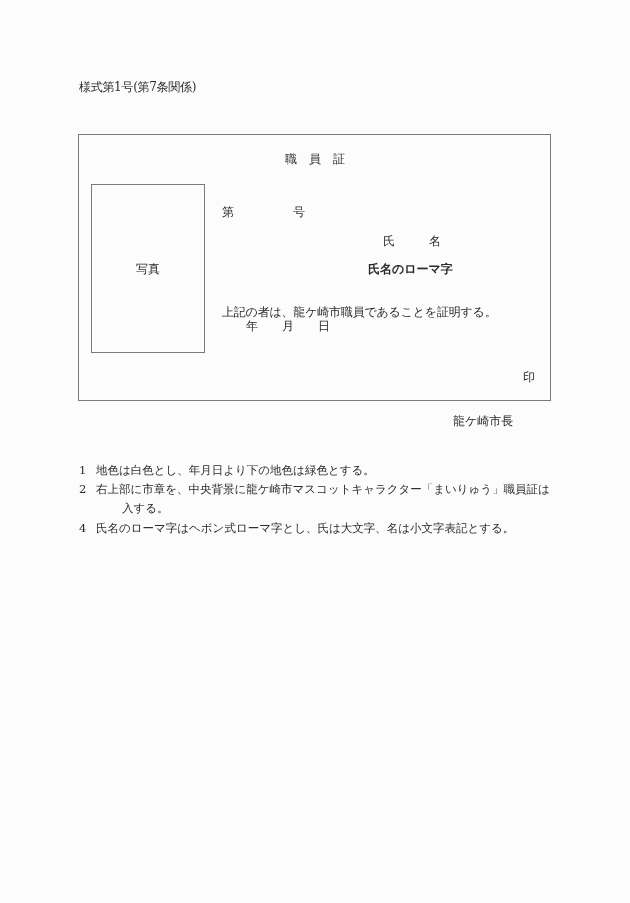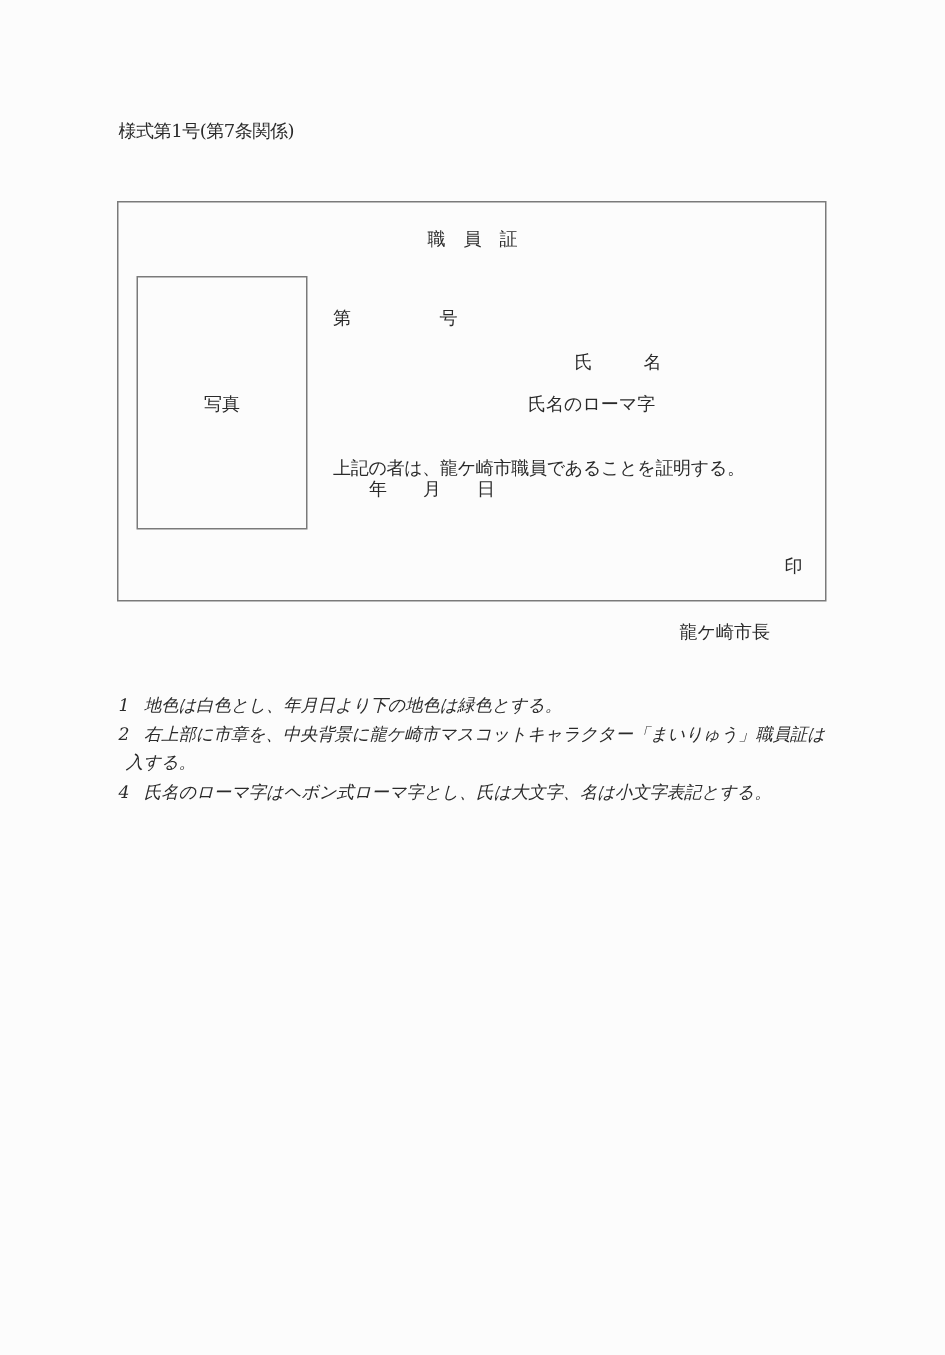--- a/index.html
+++ b/index.html
@@ -48,49 +48,49 @@
     .card-title {
       left: 285px;
       top: 153px;
       font-size: 12px;
       letter-spacing: 12px;
     }
     .number-prefix { left: 222px; top: 206px; }
     .number-suffix { left: 293px; top: 206px; }
     .name-shi { left: 383px; top: 235px; }
     .name-mei { left: 429px; top: 235px; }
-    .romaji-label { left: 352px; top: 263px; }
+    .romaji-label { left: 368px; top: 263px; font-weight: bold; }
     .photo-label { left: 136px; top: 263px; }
     .certify { left: 222px; top: 306px; letter-spacing: -0.2px; }
     .date-year { left: 246px; top: 320px; }
     .date-month { left: 282px; top: 320px; }
     .date-day { left: 318px; top: 320px; }
     .issuer { left: 453px; top: 371px; margin-top: 44px; }
     .seal { left: 523px; top: 371px; }
 
     .notes {
       position: absolute;
       left: 79px;
       top: 461px;
       width: 480px;
-      font-style: italic;
     }
     .note-line {
       height: 19.2px;
       font-size: 11.5px;
       line-height: 19.2px;
       white-space: nowrap;
       position: relative;
     }
     .note-num {
       display: inline-block;
       width: 17px;
     }
     .note-cont {
       padding-left: 5px;
+      margin-left: 38px;
     }
   </style>
 </head>
 <body>
 
 <div class="abs form-label">様式第1号(第7条関係)</div>
 
 <div class="card"></div>
 <div class="photo-box"></div>
 

